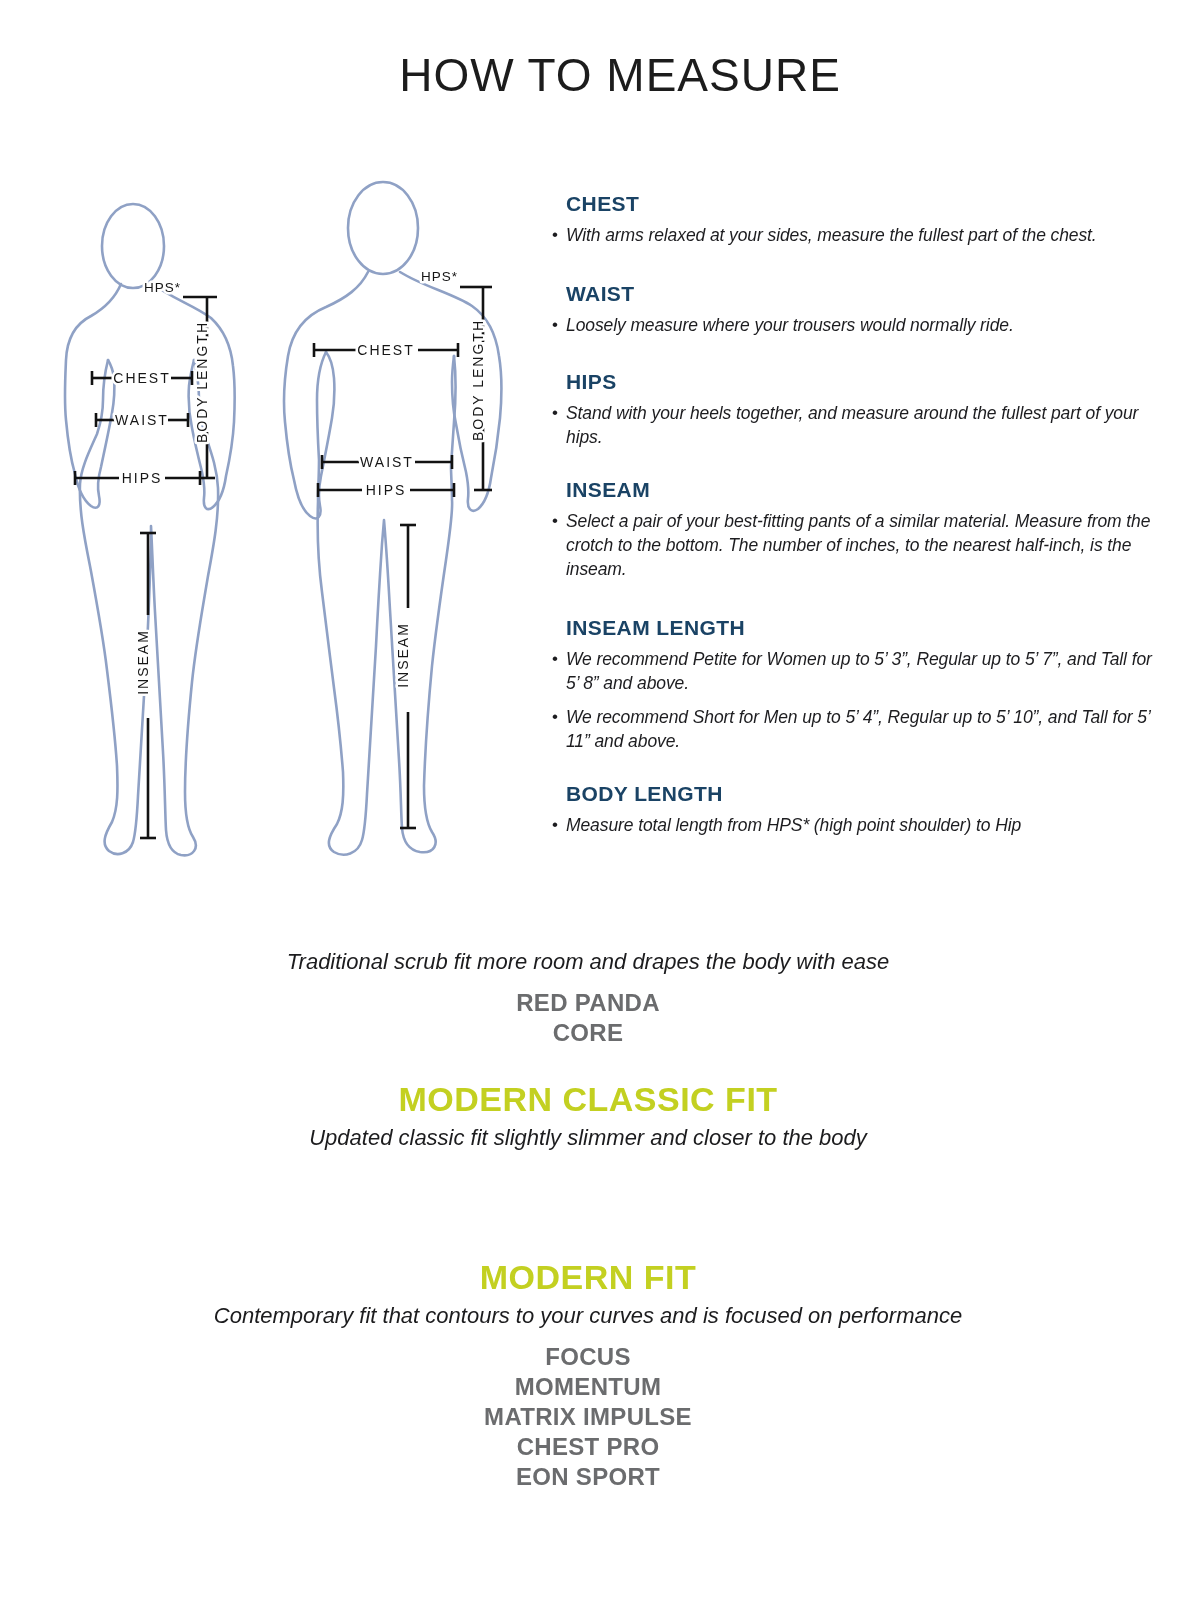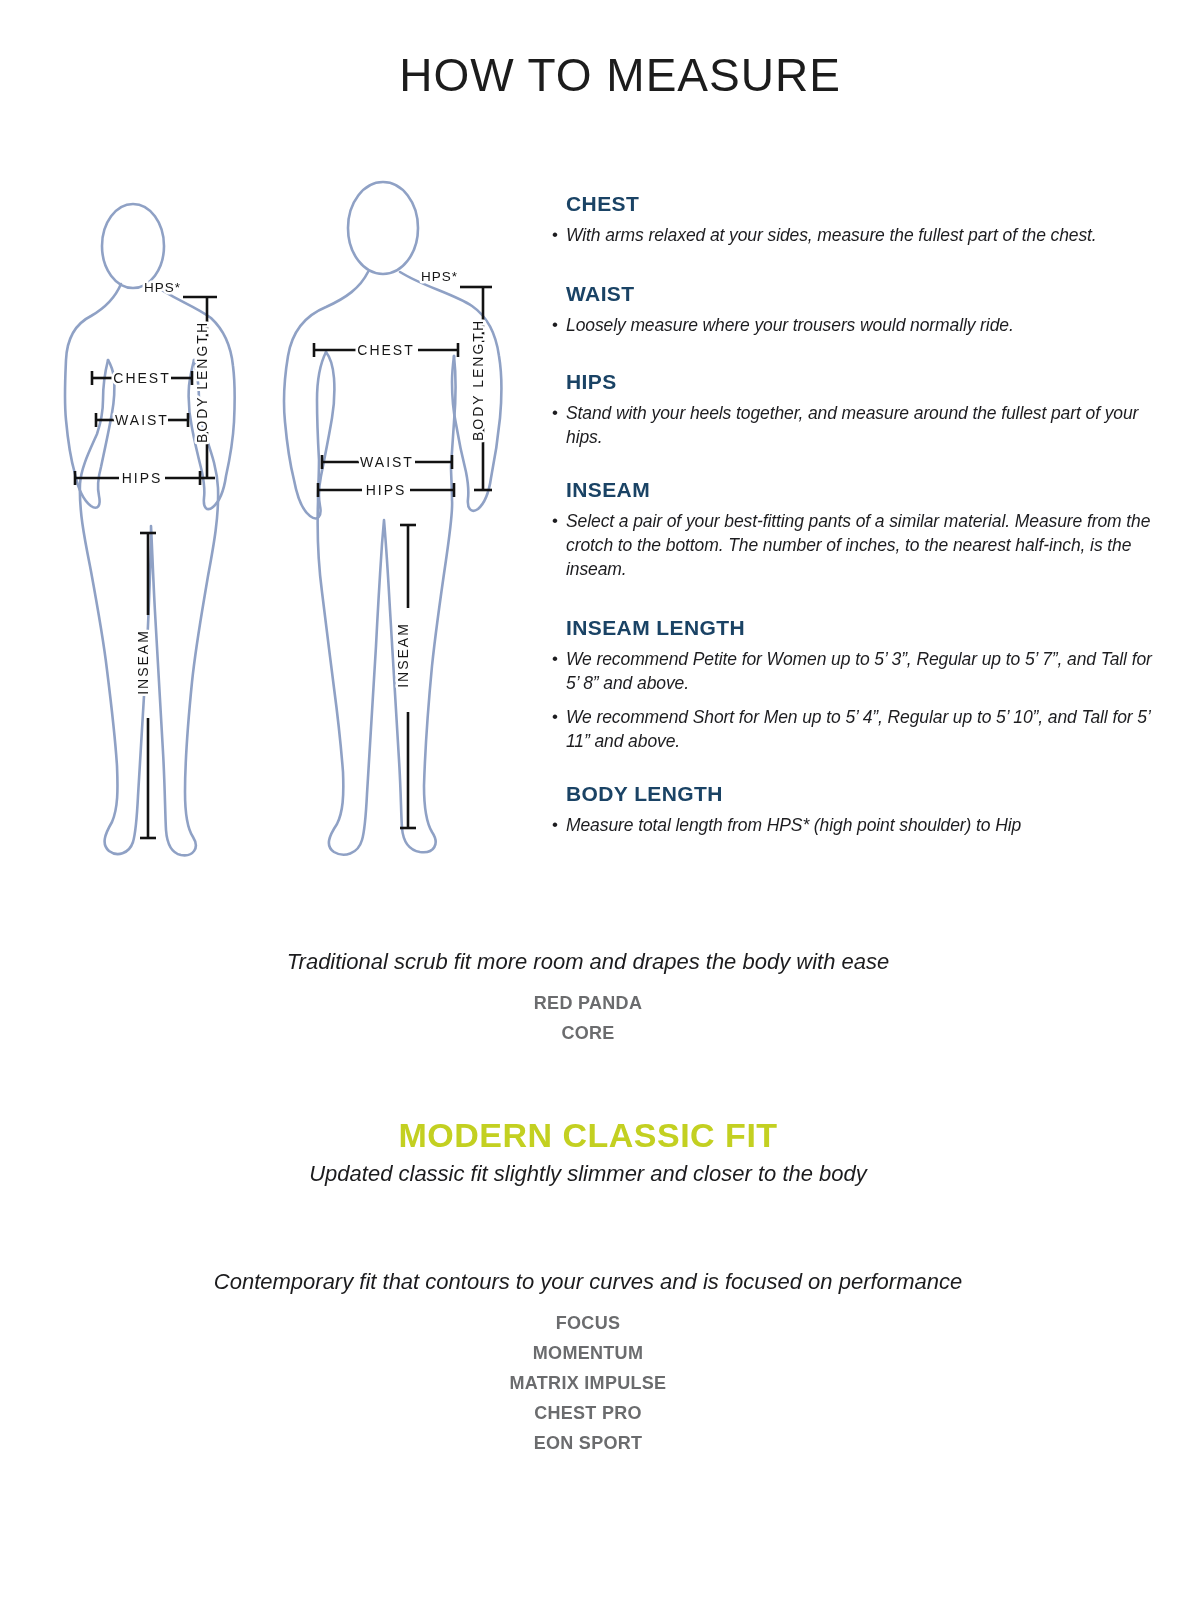--- a/index.html
+++ b/index.html
@@ -31,21 +31,21 @@
   .bullet{display:flex;margin:0 0 10px 0;}
   .bullet .dot{width:14px;flex:0 0 14px;color:#1d1d20;font-size:17px;line-height:1.38;}
   .bullet .bt{
     font-size:17.5px;font-style:italic;color:#1d1d20;line-height:1.38;letter-spacing:-0.1px;
   }
   
   .fit{position:absolute;left:0;width:1176px;text-align:center;}
   .fit .fit-name{font-size:34px;font-weight:bold;letter-spacing:.5px;line-height:1;}
   .fit .fit-desc{margin-top:9px;font-size:22px;font-style:italic;color:#1c1c1e;}
   .fit .fit-lines{margin-top:13px;}
-  .fit .fit-line{font-size:18px;font-weight:bold;color:#6b6c6e;line-height:30px;letter-spacing:.3px;}
+  .fit .fit-line{font-size:24px;font-weight:bold;color:#6b6c6e;line-height:30px;letter-spacing:.3px;}
   .pink{color:#ee3d84;}
   .green{color:#c3d021;}
 </style>
 </head>
 <body>
 
 <div class="page-title">HOW TO MEASURE</div>
 
 <svg class="fig fig-female" width="250" height="700" viewBox="0 0 250 700">
   <g>
@@ -280,26 +280,27 @@
 </div>
 
 <div class="fit" style="top:940px">
   <div class="fit-desc">Traditional scrub fit more room and drapes the body with ease</div>
   <div class="fit-lines">
     <div class="fit-line">RED PANDA</div>
     <div class="fit-line">CORE</div>
   </div>
 </div>
 
-<div class="fit" style="top:1118px">
+<div class="fit" style="top:1082px">
   <div class="fit-name green">MODERN CLASSIC FIT</div>
   <div class="fit-desc">Updated classic fit slightly slimmer and closer to the body</div>
 </div>
 
 <div class="fit" style="top:1260px">
+  <div class="fit-name green">MODERN FIT</div>
   <div class="fit-desc">Contemporary fit that contours to your curves and is focused on performance</div>
   <div class="fit-lines">
     <div class="fit-line">FOCUS</div>
     <div class="fit-line">MOMENTUM</div>
     <div class="fit-line">MATRIX IMPULSE</div>
     <div class="fit-line">CHEST PRO</div>
     <div class="fit-line">EON SPORT</div>
   </div>
 </div>
 

